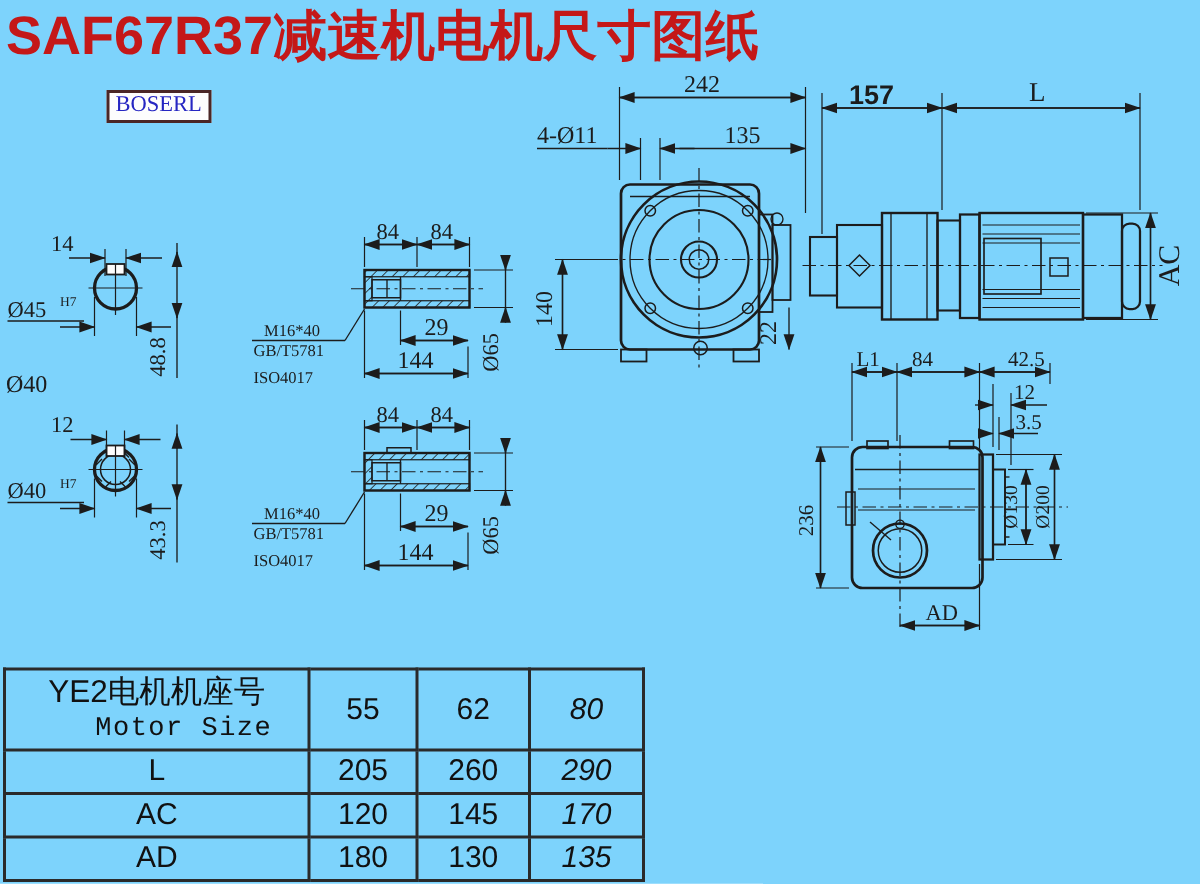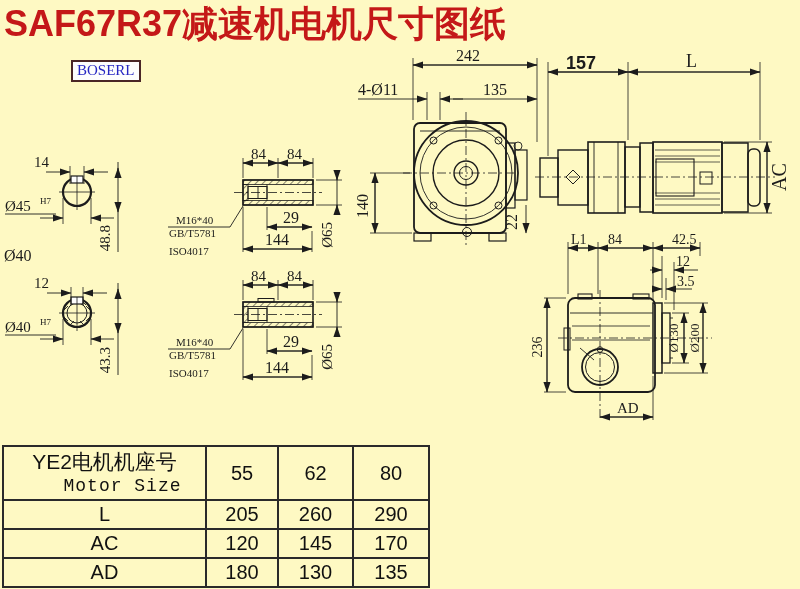--- a/index.html
+++ b/index.html
@@ -1,35 +1,35 @@
 <!DOCTYPE html>
 <html><head>
 <meta charset="utf-8">
 <style>
   html,body{margin:0;padding:0;}
   body{width:800px;height:589px;background:#ffffff;font-family:"Liberation Sans",sans-serif;}
-  #stage{position:relative;width:800px;height:589px;background:#fef9c3;overflow:hidden;}
+  #stage{position:relative;width:800px;height:589px;background:#7dd3fc;overflow:hidden;}
   .title{position:absolute;left:4px;top:0px;font-size:36px;font-weight:bold;letter-spacing:0px;
          font-family:"Liberation Sans",sans-serif;color:#c41818;white-space:nowrap;}
   .logo{position:absolute;left:71px;top:60px;border:2px solid #4a2626;padding:0px 4px 1px 4px;
         font-family:"Liberation Serif",serif;font-weight:normal;font-size:15px;color:#2626c2;background:#fdfdfd;}
   svg{position:absolute;left:0;top:0;}
   svg text{fill:#1c1c1c;font-family:"Liberation Serif",serif;}
   .dim{font-size:15px;}
   .dim16{font-size:16px;}
   .dim14{font-size:14px;}
   .dim13{font-size:13px;}
   .sup{font-size:9px;}
   .callout{font-size:11px;}
   .bolddim{font-family:"Liberation Sans",sans-serif;font-weight:bold;font-size:18px;}
   .big{font-size:20px;}
   table.spec{position:absolute;left:2px;top:445px;border-collapse:collapse;table-layout:fixed;
              font-family:"Liberation Sans",sans-serif;color:#111;border-radius:10px;}
   table.spec td{border:2px solid #2a2a2a;text-align:center;vertical-align:middle;padding:0;}
-  td.c0{width:201px;} td.c1{width:70px;} td.c2{width:73px;} td.c3{width:74px;}
+  td.c0{width:201px;} td.c1{width:70px;} td.c2{width:73px;} td.c3{width:74px;font-style:italic;}
   tr.hdr td{height:52px;font-size:20px;}
   tr.r td{height:27px;font-size:20px;}
   .hcn{font-size:21px;line-height:25px;}
   .hen{font-family:"Liberation Mono",monospace;font-size:18px;line-height:24px;letter-spacing:1px;margin-left:36px;}
 </style>
 </head>
 <body>
 
 <div id="stage">
 

